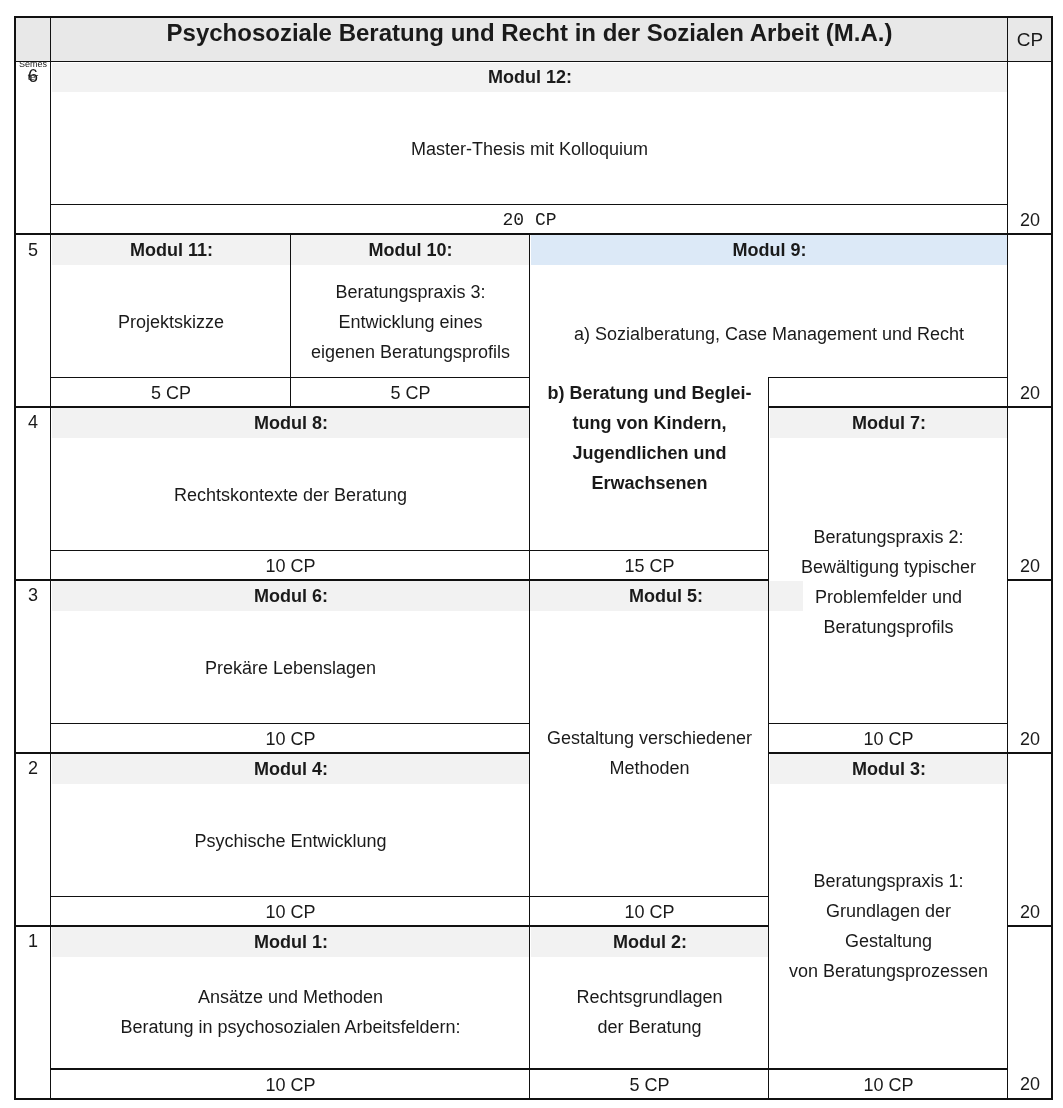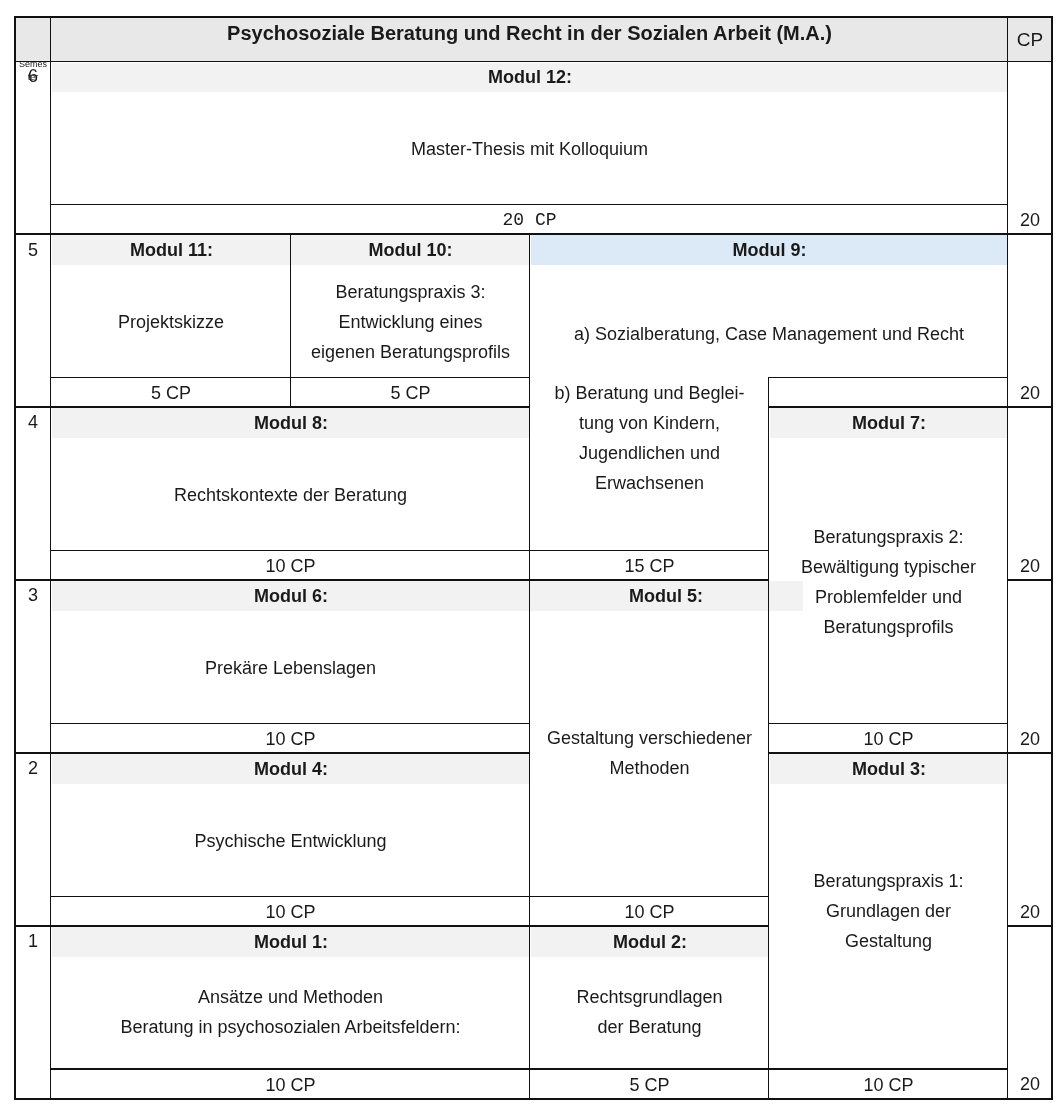--- a/index.html
+++ b/index.html
@@ -20,21 +20,21 @@
   .title { font-weight:bold; font-size:18px; }
 </style>
 </head>
 <body>
 
 <div class="abs" style="left:15px;top:16px;width:1037px;height:46px;background:#e8e8e8;"></div>
 <div class="abs" style="left:15px;top:22px;width:36px;text-align:center;font-size:9px;line-height:13px;margin-top:36px;">
   <div>Semes</div>
   <div>ter</div>
 </div>
-<div class="cell title" style="left:51px;top:16px;width:957px;height:34px;font-size:20px;">Psychosoziale Beratung und Recht  in der Sozialen Arbeit (M.A.)</div>
+<div class="cell title" style="left:51px;top:16px;width:957px;height:34px;font-size:24px;">Psychosoziale Beratung und Recht  in der Sozialen Arbeit (M.A.)</div>
 <div class="cell" style="left:1008px;top:24px;width:44px;height:32px;font-size:19px;">CP</div>
 
 <div class="sem" style="top:66px;">6</div>
 <div class="sem" style="top:240px;">5</div>
 <div class="sem" style="top:412px;">4</div>
 <div class="sem" style="top:585px;">3</div>
 <div class="sem" style="top:758px;">2</div>
 <div class="sem" style="top:931px;">1</div>
 
 <div class="cp" style="top:210px;">20</div>
@@ -55,21 +55,21 @@
 <div class="hdr" style="left:291px;top:235px;width:239px;height:30px;">Modul 10:</div>
 <div class="cell" style="left:291px;top:265px;width:239px;height:113px;flex-direction:column;">
   <div>Beratungspraxis 3:</div>
   <div>Entwicklung eines</div>
   <div>eigenen Beratungsprofils</div>
 </div>
 <div class="cell" style="left:291px;top:378px;width:239px;height:29px;">5 CP</div>
 
 <div class="hdr blue" style="left:531px;top:235px;width:477px;height:30px;">Modul 9:</div>
 <div class="cell" style="left:530px;top:265px;width:478px;height:113px;padding-top:24px;">a) Sozialberatung, Case Management und Recht</div>
-<div class="cell" style="left:530px;top:378px;width:239px;height:120px;flex-direction:column;justify-content:flex-start;">
+<div class="cell" style="left:530px;top:378px;width:239px;height:120px;flex-direction:column;justify-content:flex-start;font-weight:bold;">
   <div>b) Beratung und Beglei-</div>
   <div>tung von Kindern,</div>
   <div>Jugendlichen und</div>
   <div>Erwachsenen</div>
 </div>
 <div class="cell" style="left:530px;top:551px;width:239px;height:29px;">15 CP</div>
 
 <div class="hdr" style="left:52px;top:408px;width:478px;height:30px;">Modul 8:</div>
 <div class="cell" style="left:51px;top:438px;width:479px;height:113px;">Rechtskontexte der Beratung</div>
 <div class="cell" style="left:51px;top:551px;width:479px;height:29px;">10 CP</div>
@@ -96,20 +96,21 @@
 
 <div class="hdr" style="left:52px;top:754px;width:478px;height:30px;">Modul 4:</div>
 <div class="cell" style="left:51px;top:784px;width:479px;height:113px;">Psychische Entwicklung</div>
 <div class="cell" style="left:51px;top:897px;width:479px;height:29px;">10 CP</div>
 
 <div class="hdr" style="left:770px;top:754px;width:238px;height:30px;">Modul 3:</div>
 <div class="cell" style="left:769px;top:866px;width:239px;height:120px;flex-direction:column;justify-content:flex-start;">
   <div>Beratungspraxis 1:</div>
   <div>Grundlagen der</div>
   <div>Gestaltung</div>
+  <div>von Beratungsprozessen</div>
 </div>
 <div class="cell" style="left:769px;top:1070px;width:239px;height:29px;">10 CP</div>
 
 <div class="hdr" style="left:531px;top:927px;width:238px;height:30px;">Modul 2:</div>
 <div class="cell" style="left:530px;top:982px;width:239px;height:60px;flex-direction:column;">
   <div>Rechtsgrundlagen</div>
   <div>der Beratung</div>
 </div>
 <div class="cell" style="left:530px;top:1070px;width:239px;height:29px;">5 CP</div>
 

